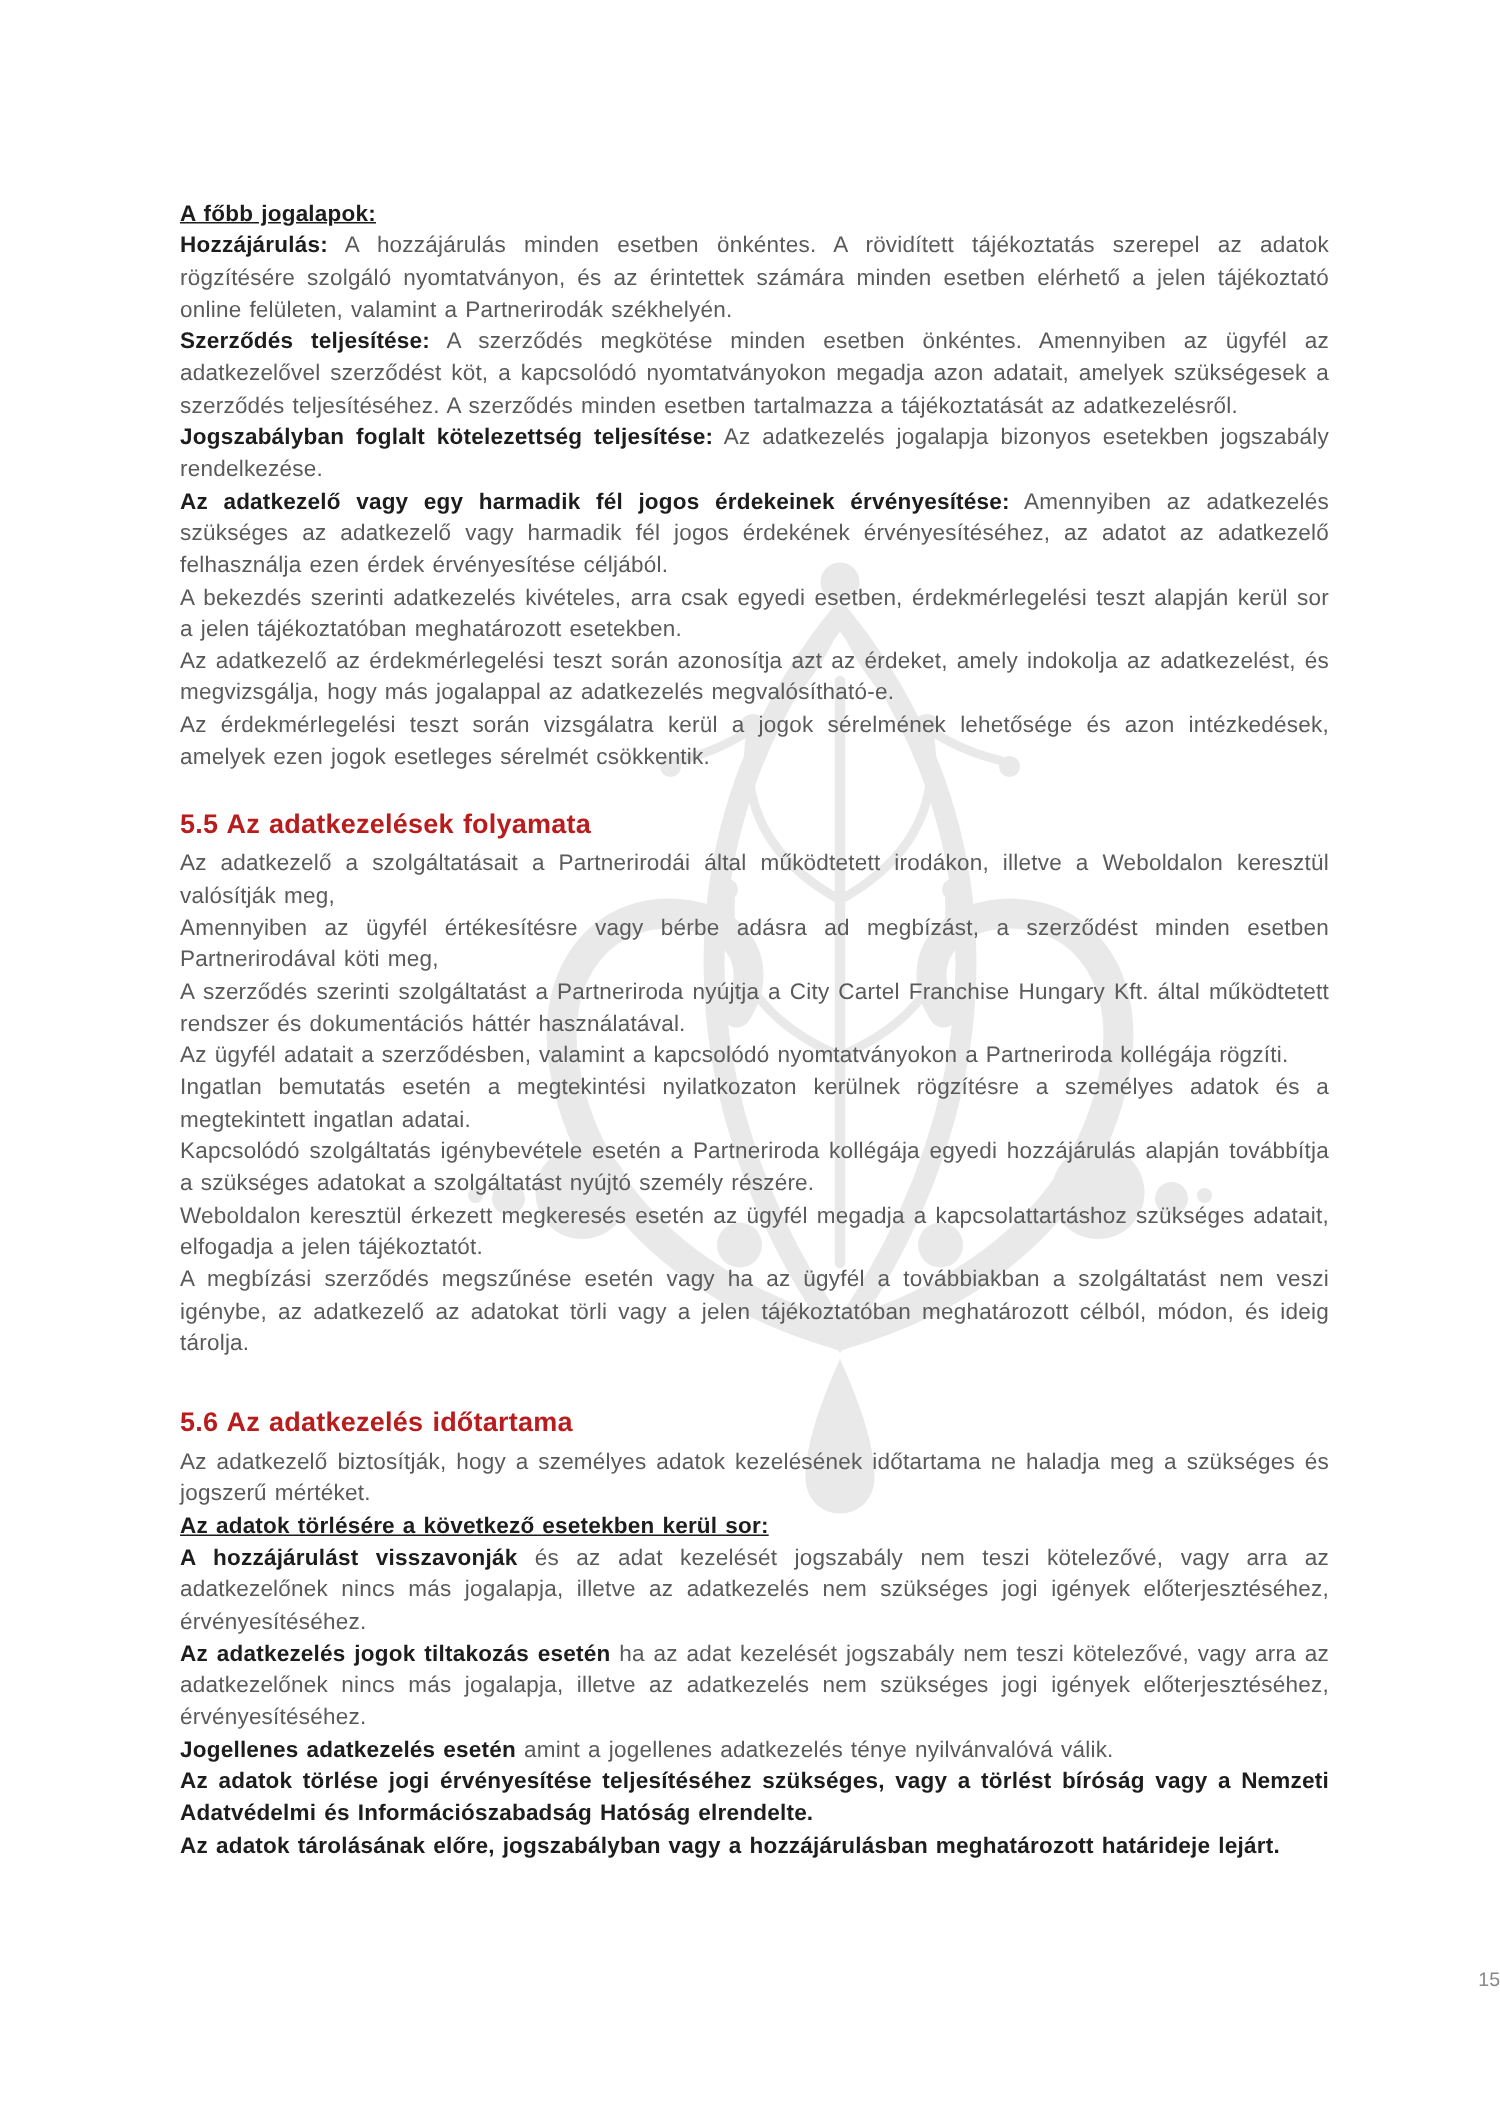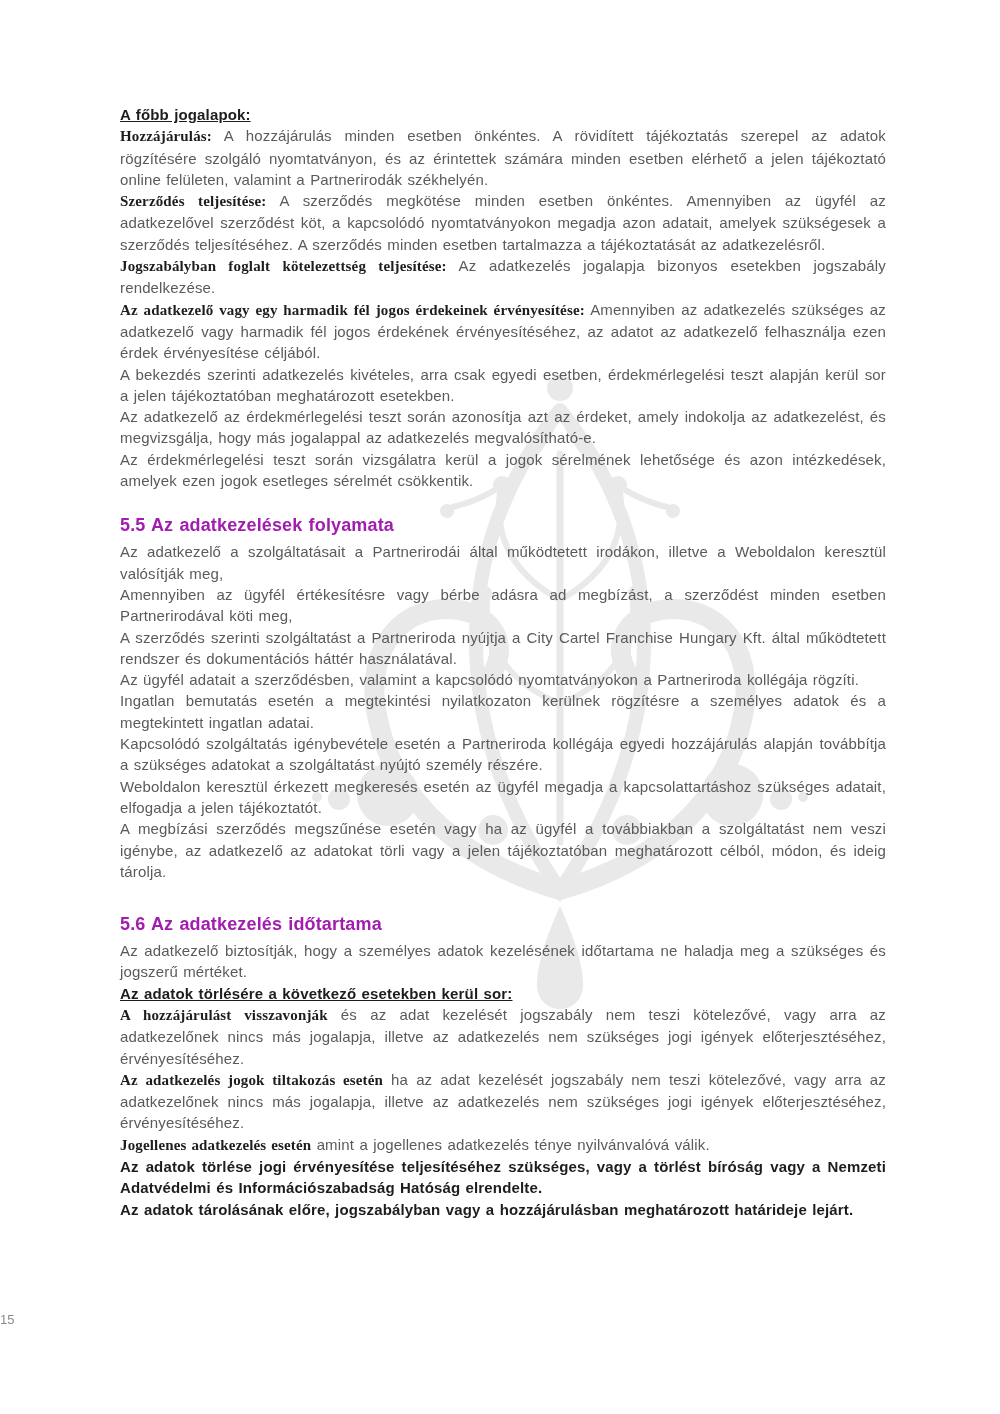--- a/index.html
+++ b/index.html
@@ -9,47 +9,47 @@
     font-family:"Liberation Sans", sans-serif;
     position:relative;
     overflow:hidden;
   }
   .watermark {
     position:absolute; left:310px; top:358px;
     width:500px; height:660px;
     z-index:0; pointer-events:none;
   }
   .content {
-    position:absolute; left:120px; top:104px;
+    position:absolute; left:120px; top:132px;
     width:766px; z-index:1;
   }
   .content p {
     margin:0;
     font-size:15px; line-height:21.3px;
     text-align:justify;
     color:#5a5a5a;
     letter-spacing:0.15px;
     word-spacing:1px;
   }
-  .content p b { color:#1d1d1d;font-family:Liberation Serif, serif; }
+  .content p b { color:#1d1d1d; }
   p.h-underline {
     font-weight:bold; color:#1d1d1d;
     text-decoration:underline;
     text-align:left;
   }
   p.sec {
-    font-size:18px; font-weight:bold; color:#a21caf;
+    font-size:18px; font-weight:bold; color:#b91c1c;
     text-align:left; line-height:24px;
     margin-top:22px; margin-bottom:4px;
   }
   p.sec-extra { margin-top:30px; }
   p.boldp { font-weight:bold; color:#1d1d1d; }
   .page-footer {
     position:absolute; left:0; right:0; top:1312px;
-    text-align:left;
+    text-align:right;
     font-size:13px; color:#8a8a8a;
     z-index:1;
   }
 </style>
 </head>
 <body>
 
 <svg class="watermark" viewBox="0 0 500 660" xmlns="http://www.w3.org/2000/svg" aria-hidden="true">
   <g fill="none" stroke="#e9e9e9" stroke-linecap="round">
     <path d="M250,52 C138,190 138,372 250,532 C362,372 362,190 250,52" stroke-width="14"></path>

